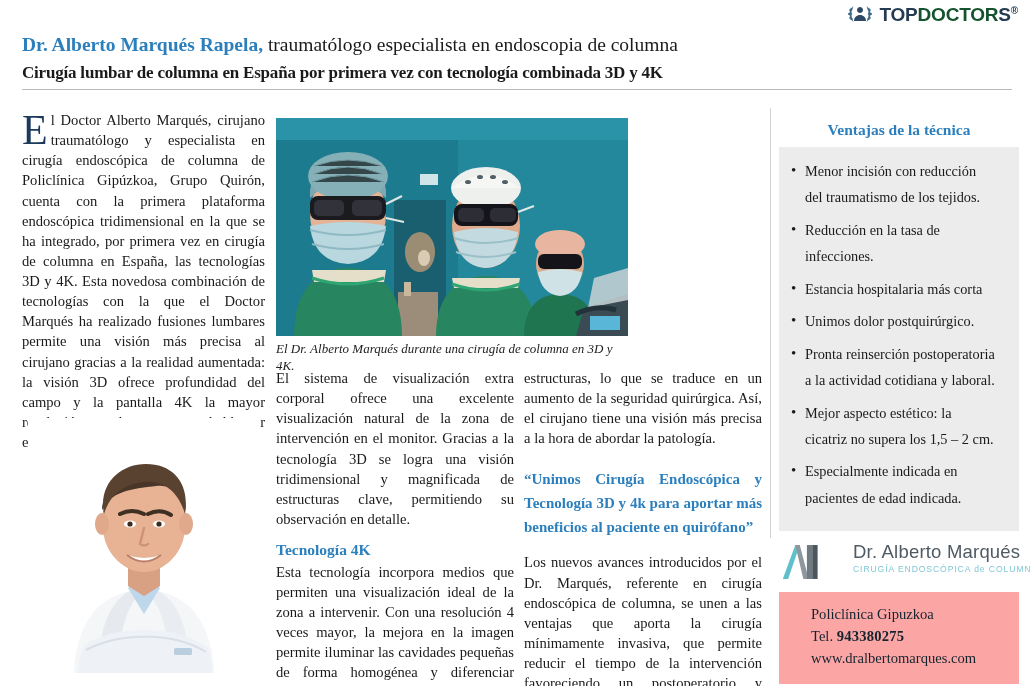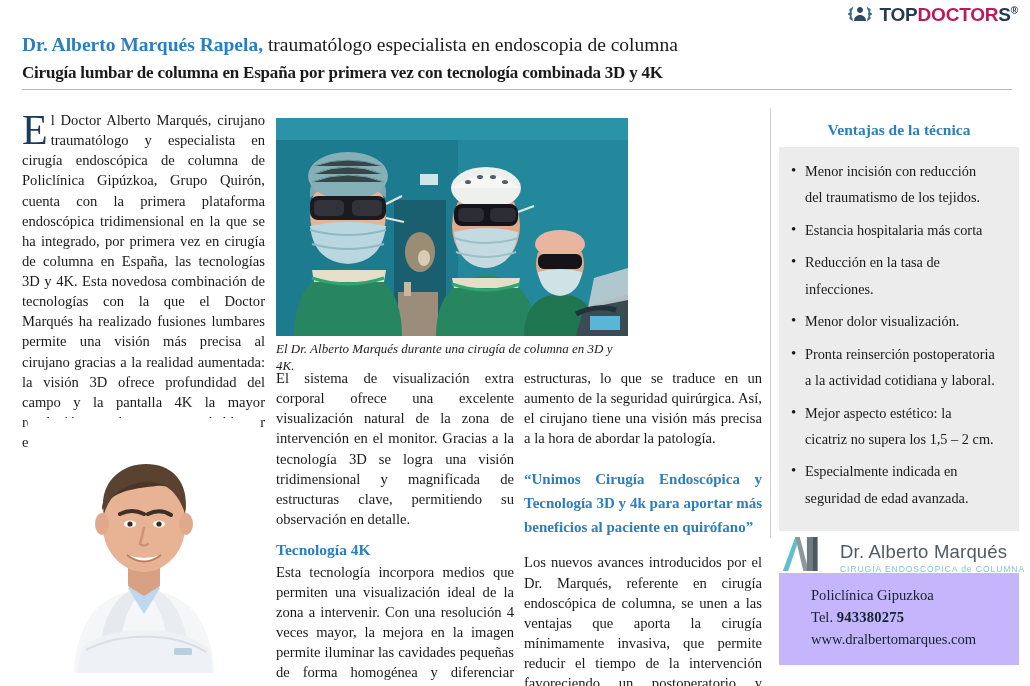--- a/index.html
+++ b/index.html
@@ -32,21 +32,21 @@
   .brand-wreath { width: 26px; height: 22px; display: block; }
   .brand-text {
     font-family: "Liberation Sans", sans-serif;
     font-size: 19px;
     font-weight: bold;
     letter-spacing: -0.2px;
     line-height: 1;
     white-space: nowrap;
   }
   .brand-text .t1 { color: #243b53; }
-  .brand-text .t2 { color: #be185d; }
+  .brand-text .t2 { color: #14532d; }
   .brand-text .t3 { color: #243b53; }
   .brand-text .sup { color: #243b53; font-size: 10px; vertical-align: super; }
 
   
   .kicker {
     margin: 4px 0 0 22px;
     font-size: 19.5px;
     line-height: 1.15;
     width: 760px;
   }
@@ -204,24 +204,24 @@
   }
   .adv-list li::before {
     content: "•";
     position: absolute;
     left: -14px;
     top: -1px;
     font-size: 15px;
   }
 
   .logo-block {
-    margin-top: 4px;
+    margin-top: 12px;
     display: flex;
-    align-items: flex-end;
-    gap: 9px;
+    align-items: flex-start;
+    gap: 22px;
     padding-left: 2px;
   }
   .logo-mark { width: 50px; height: 38px; flex: none; }
   .logo-words { line-height: 1; }
   .logo-name {
     font-family: "Liberation Sans", sans-serif;
     font-size: 18.5px;
     color: #4f5a62;
     letter-spacing: 0.2px;
     white-space: nowrap;
@@ -229,21 +229,22 @@
   .logo-sub {
     font-family: "Liberation Sans", sans-serif;
     font-size: 8.6px;
     color: #7fc7d6;
     letter-spacing: 0.9px;
     margin-top: 3px;
     white-space: nowrap;
   }
 
   .contact {
-    background: #c4b5fd;
+    margin-top: 11px;
+    background: #fca5a5;
     padding: 12px 0 14px 32px;
   }
   .contact div {
     font-size: 14.6px;
     line-height: 1.5;
     color: #15232e;
   }
   .contact .tel b { font-weight: bold; letter-spacing: 0.2px; }
 
   
@@ -419,26 +420,26 @@
     <p class="body">Los nuevos avances introducidos por el Dr. Marqués, referente en cirugía endoscópica de columna, se unen a las ventajas que aporta la cirugía mínimamente invasiva, que permite reducir el tiempo de la intervención favoreciendo un postoperatorio y recuperación más rápidos.</p>
   </div>
 
   <div class="vdivider"></div>
 
   <div class="col4">
     <div class="side-title">Ventajas de la técnica</div>
     <div class="adv-box">
       <ul class="adv-list">
         <li>Menor incisión con reducción del traumatismo de los tejidos.</li>
+        <li>Reducción en la tasa de infecciones.</li>
         <li>Estancia hospitalaria más corta</li>
-        <li>Reducción en la tasa de infecciones.</li>
-        <li>Menor dolor visualización.</li>
+        <li>Unimos dolor postquirúrgico.</li>
         <li>Pronta reinserción postoperatoria a la actividad cotidiana y laboral.</li>
         <li>Mejor aspecto estético: la cicatriz no supera los 1,5 – 2 cm.</li>
-        <li>Especialmente indicada en seguridad de edad avanzada.</li>
+        <li>Especialmente indicada en pacientes de edad indicada.</li>
       </ul>
     </div>
 
     <div class="logo-block">
       <svg class="logo-mark" viewBox="0 0 56 42">
         <path d="M2 40 L16 2 L21 2 L8 40 Z" fill="#5fc0cc"></path>
         <path d="M16 2 L21 2 L31 40 L25 40 Z" fill="#8d979d"></path>
         <path d="M29 2 L35 2 L35 40 L29 40 Z" fill="#6f7a81"></path>
         <path d="M35 2 L41 2 L41 40 L35 40 Z" fill="#4b565d"></path>
       </svg>

